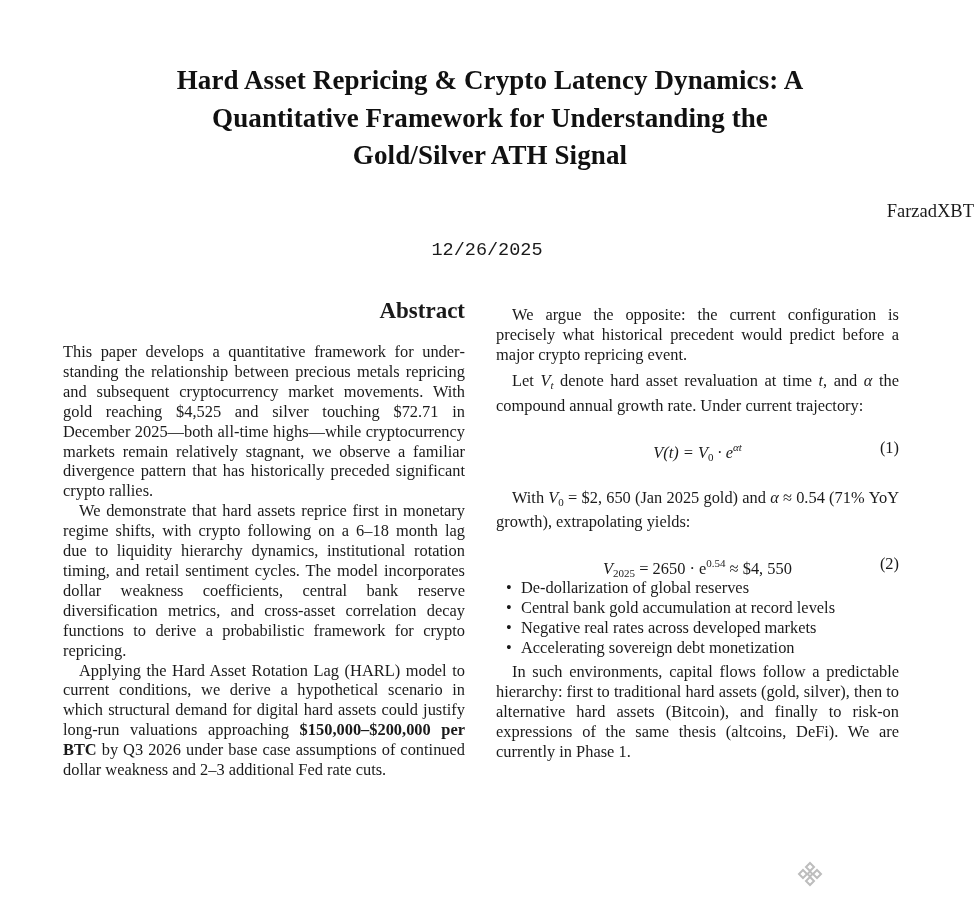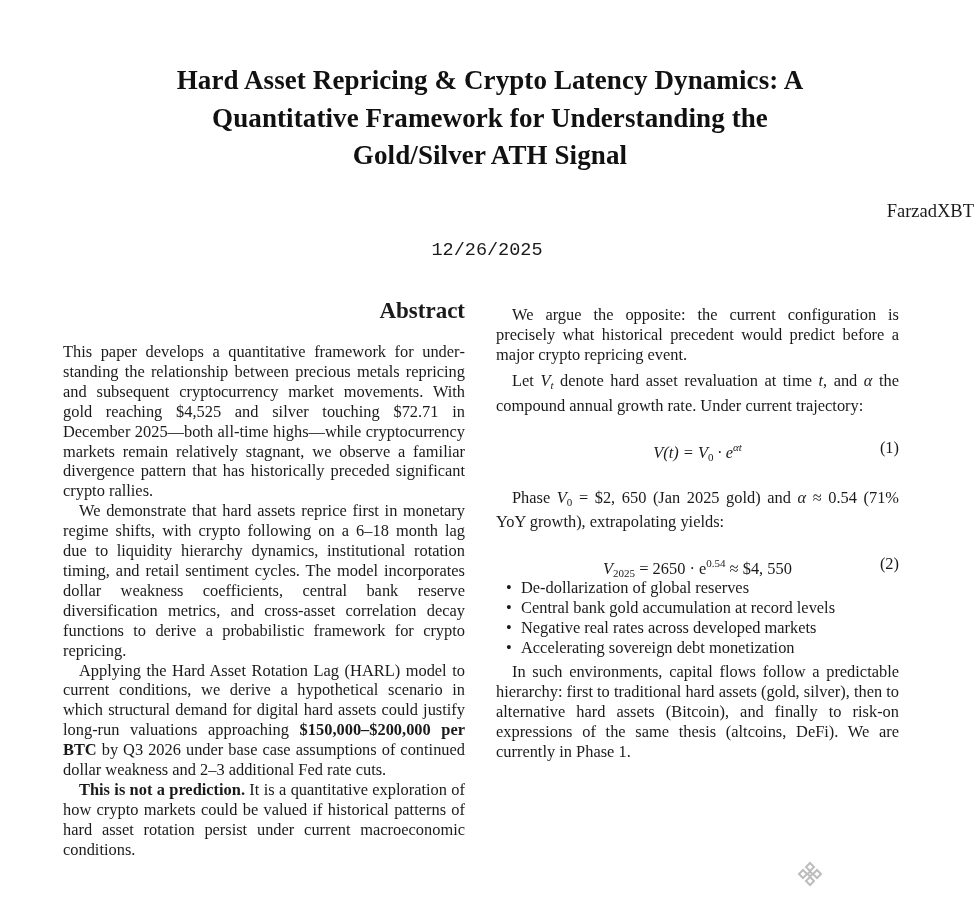--- a/index.html
+++ b/index.html
@@ -160,34 +160,33 @@
   </div>
 
   <div class="author">FarzadXBT</div>
   <div class="date">12/26/2025</div>
 
   <div class="col col-left">
     <h2 class="section-heading">Abstract</h2>
     <p>This paper develops a quantitative framework for under­standing the relationship between precious metals repric­ing and subsequent cryptocurrency market movements. With gold reaching $4,525 and silver touching $72.71 in December 2025—both all-time highs—while cryptocur­rency markets remain relatively stagnant, we observe a familiar divergence pattern that has historically pre­ceded significant crypto rallies.</p>
     <p class="indent">We demonstrate that hard assets reprice first in mone­tary regime shifts, with crypto following on a 6–18 month lag due to liquidity hierarchy dynamics, institutional ro­tation timing, and retail sentiment cycles.  The model incorporates dollar weakness coefficients, central bank reserve diversification metrics, and cross-asset correla­tion decay functions to derive a probabilistic framework for crypto repricing.</p>
     <p class="indent"><span>Applying the Hard Asset Rotation Lag (HARL) model to current conditions, we derive a hypothet­ical scenario in which structural demand for digital hard assets could justify long-run valuations approach­ing </span><span class="bold">$150,000–$200,000 per BTC</span><span> by Q3 2026 under base case assumptions of continued dollar weakness and 2–3 additional Fed rate cuts.</span></p>
-    <p class="indent"><span class="bold">This is not a prediction.</span><span> It is a quantitative explo­ration of how crypto markets could be valued if histori­cal patterns of hard asset rotation persist under current macroeconomic conditions.</span></p>
   </div>
 
   <div class="col col-right">
     <p class="indent">We argue the opposite:  the current configuration is precisely what historical precedent would predict before a major crypto repricing event.</p>
 
     <p class="indent gap-small"><span>Let </span><span class="math">V</span><span class="sub-i">t</span><span> denote hard asset revaluation at time </span><span class="math">t</span><span>, and </span><span class="math">α</span><span> the compound annual growth rate.  Under current tra­jectory:</span></p>
 
     <div class="equation eq1">
       <span class="eq-body math"><span>V(t) = V</span><span class="sub">0</span><span> · e</span><span class="sup">αt</span></span>
       <span class="eq-num">(1)</span>
     </div>
 
-    <p class="indent"><span>Phase </span><span class="math">V</span><span class="sub">0</span><span> = $2, 650 (Jan 2025 gold) and </span><span class="math">α</span><span> ≈ 0.54 (71% YoY growth), extrapolating yields:</span></p>
+    <p class="indent"><span>With </span><span class="math">V</span><span class="sub">0</span><span> = $2, 650 (Jan 2025 gold) and </span><span class="math">α</span><span> ≈ 0.54 (71% YoY growth), extrapolating yields:</span></p>
 
     <div class="equation eq2">
       <span class="eq-body"><span class="math">V</span><span class="sub">2025</span><span> = 2650 · e</span><span class="sup">0.54</span><span> ≈ $4, 550</span></span>
       <span class="eq-num">(2)</span>
     </div>
 
 
     <ul class="bullets">
       <li><span class="bullet-dot">•</span><span>De-dollarization of global reserves</span></li>
       <li><span class="bullet-dot">•</span><span>Central bank gold accumulation at record levels</span></li>

